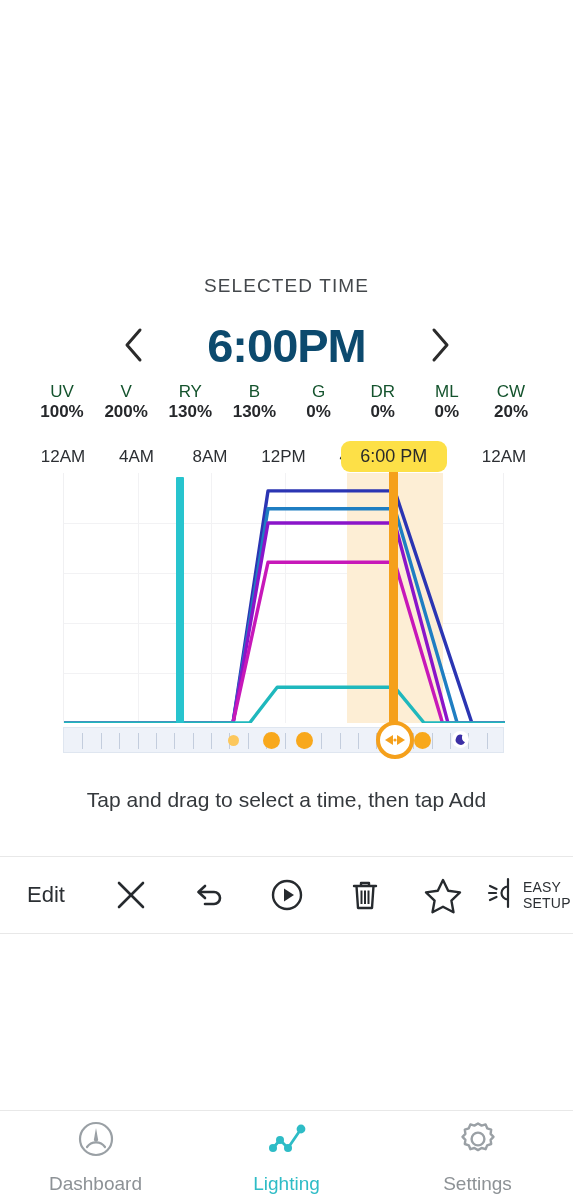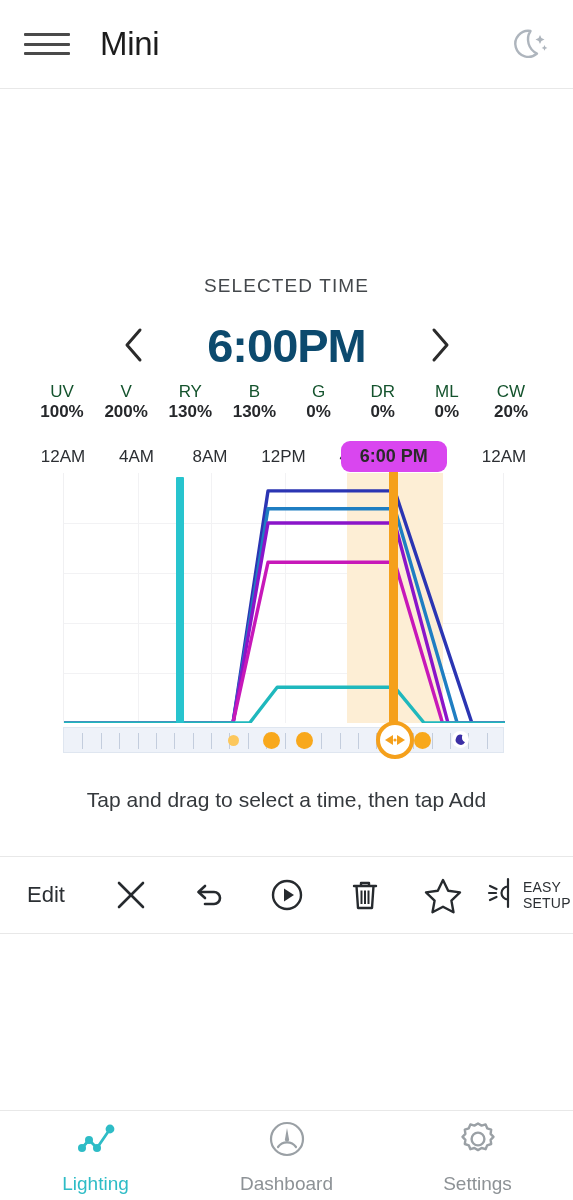--- a/index.html
+++ b/index.html
@@ -147,35 +147,20 @@
     justify-content:center; gap:8px; cursor:pointer;
   }
   .nav-label { font-size:19px; color:#8d9296; }
   .nav-item.active .nav-label { color:#2ebcc6; }
 </style>
 </head>
 <body>
 
 <div class="screen">
 
-  <div class="header">
-    <div class="hamburger">
-      <span></span>
-      <span></span>
-      <span></span>
-    </div>
-    <div class="app-title">Mini</div>
-    <div class="moon-btn">
-      <svg width="44" height="44" viewBox="0 0 44 44">
-        <path d="M30 29.5 A13 13 0 1 1 23.5 7 A15.5 15.5 0 0 0 30 29.5 Z" fill="none" stroke="#aeb5bd" stroke-width="2.4" stroke-linejoin="round"></path>
-        <path d="M33 11 l1.4 3.1 3.1 1.4 -3.1 1.4 -1.4 3.1 -1.4 -3.1 -3.1 -1.4 3.1 -1.4 Z" fill="#aeb5bd"></path>
-        <path d="M37.5 21 l0.9 2 2 0.9 -2 0.9 -0.9 2 -0.9 -2 -2 -0.9 2 -0.9 Z" fill="#aeb5bd"></path>
-      </svg>
-    </div>
-  </div>
 
   <div class="selected-label">SELECTED TIME</div>
 
   <div class="time-row">
     <div class="chev">
       <svg width="24" height="40" viewBox="0 0 24 40">
         <polyline points="18,5 5,20 18,35" fill="none" stroke="#2b2b2b" stroke-width="3" stroke-linecap="round" stroke-linejoin="round"></polyline>
       </svg>
     </div>
     <div class="time-value">6:00PM</div>
@@ -247,21 +232,21 @@
         <polyline points="0.0,250.0 169.0,250.0 204.0,35.7 330.8,35.7 393.2,250.0 441.0,250.0" fill="none" stroke="#1f7ec2" stroke-width="3.4" stroke-linejoin="round" stroke-linecap="round"></polyline>
         <polyline points="0.0,250.0 169.0,250.0 204.0,50.0 330.8,50.0 384.0,250.0 441.0,250.0" fill="none" stroke="#8a15c9" stroke-width="3.4" stroke-linejoin="round" stroke-linecap="round"></polyline>
         <polyline points="0.0,250.0 169.0,250.0 204.0,89.3 330.8,89.3 378.5,250.0 441.0,250.0" fill="none" stroke="#c718b9" stroke-width="3.4" stroke-linejoin="round" stroke-linecap="round"></polyline>
         <polyline points="0.0,250.0 185.6,250.0 213.2,214.3 330.8,214.3 360.2,250.0 441.0,250.0" fill="none" stroke="#1fb8bd" stroke-width="3.4" stroke-linejoin="round" stroke-linecap="round"></polyline>
       </svg>
       <div class="teal-spike" style="left: 111.763px; top: 3.57143px; height: 246.429px; background: rgb(39, 196, 206);"></div>
     </div>
 
   <div id="overlay">
       <div class="vline" style="left: 389.25px; top: 460px; height: 277px; background: rgb(245, 160, 27);"></div>
-      <div class="tooltip" style="background: #d946ef; left: 340.75px; top: 441px; width: 106px; font-weight: bold;">6:00 PM</div>
+      <div class="tooltip" style="background: #fde047; left: 340.75px; top: 441px; width: 106px;">6:00 PM</div>
     </div>
 
   <div class="ruler" id="ruler">
       <div class="rtick" style="left: 18.375px;"></div>
       <div class="rtick" style="left: 36.75px;"></div>
       <div class="rtick" style="left: 55.125px;"></div>
       <div class="rtick" style="left: 73.5px;"></div>
       <div class="rtick" style="left: 91.875px;"></div>
       <div class="rtick" style="left: 110.25px;"></div>
       <div class="rtick" style="left: 128.625px;"></div>
@@ -353,47 +338,47 @@
         </svg>
       </span>
       <span class="lbl">
         <span style="display:block">EASY</span>
         <span style="display:block">SETUP</span>
       </span>
     </div>
   </div>
 
   <div class="bottomnav">
+    <div class="nav-item">
+      <span>
+        <svg width="44" height="44" viewBox="0 0 44 44">
+          <circle cx="22" cy="22" r="16" fill="none" stroke="#9aa0a5" stroke-width="2.2"></circle>
+          <path d="M13 30 a11 11 0 0 1 18 0" fill="none" stroke="#9aa0a5" stroke-width="2.2" stroke-linecap="round"></path>
+          <path d="M22 11 l2.2 12 a2.3 2.3 0 0 1 -4.4 0 Z" fill="#9aa0a5"></path>
+        </svg>
+      </span>
+      <span class="nav-label">Dashboard</span>
+    </div>
+
     <div class="nav-item active">
       <span>
         <svg width="46" height="44" viewBox="0 0 46 44">
           <polyline points="9,31 16,23 24,31 37,12" fill="none" stroke="#2ebcc6" stroke-width="2.8" stroke-linecap="round" stroke-linejoin="round"></polyline>
           <circle cx="9" cy="31" r="4" fill="#2ebcc6"></circle>
           <circle cx="16" cy="23" r="4" fill="#2ebcc6"></circle>
           <circle cx="24" cy="31" r="4" fill="#2ebcc6"></circle>
           <circle cx="37" cy="12" r="4.4" fill="#2ebcc6"></circle>
         </svg>
       </span>
       <span class="nav-label">Lighting</span>
     </div>
 
     <div class="nav-item">
       <span>
         <svg width="44" height="44" viewBox="0 0 44 44">
-          <circle cx="22" cy="22" r="16" fill="none" stroke="#9aa0a5" stroke-width="2.2"></circle>
-          <path d="M13 30 a11 11 0 0 1 18 0" fill="none" stroke="#9aa0a5" stroke-width="2.2" stroke-linecap="round"></path>
-          <path d="M22 11 l2.2 12 a2.3 2.3 0 0 1 -4.4 0 Z" fill="#9aa0a5"></path>
-        </svg>
-      </span>
-      <span class="nav-label">Dashboard</span>
-    </div>
-
-    <div class="nav-item">
-      <span>
-        <svg width="44" height="44" viewBox="0 0 44 44">
           <g fill="none" stroke="#9aa0a5" stroke-width="2.4" stroke-linejoin="round">
             <path d="M22 6.5 l3.6 2.1 4-1.2 1.6 3.9 4 1.3 -0.6 4.2 2.9 3 -2.9 3 0.6 4.2 -4 1.3 -1.6 3.9 -4 -1.2 -3.6 2.1 -3.6 -2.1 -4 1.2 -1.6 -3.9 -4 -1.3 0.6 -4.2 -2.9 -3 2.9 -3 -0.6 -4.2 4 -1.3 1.6 -3.9 4 1.2 Z"></path>
             <circle cx="22" cy="22" r="6.4"></circle>
           </g>
         </svg>
       </span>
       <span class="nav-label">Settings</span>
     </div>
   </div>
 

